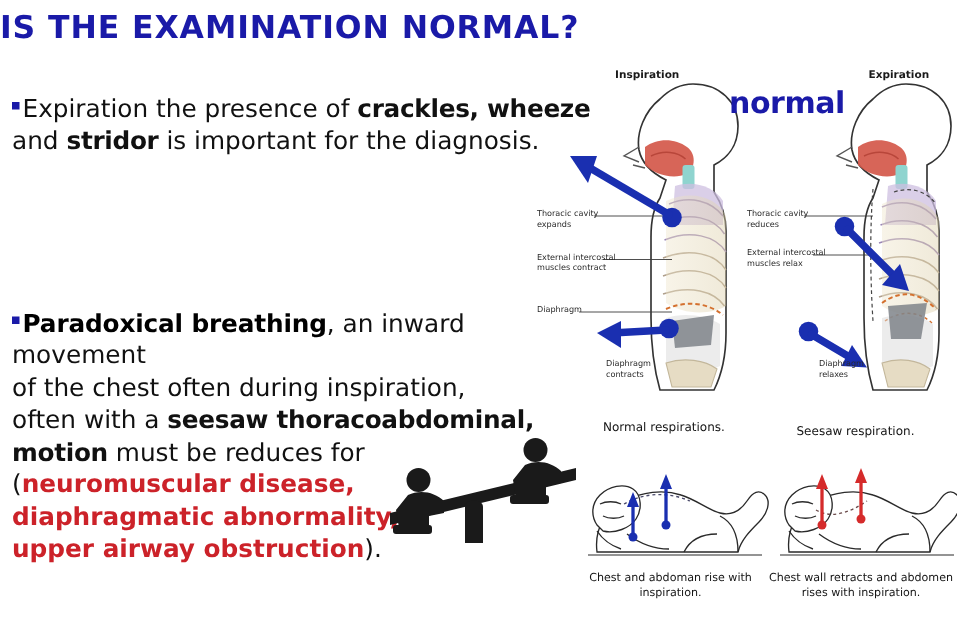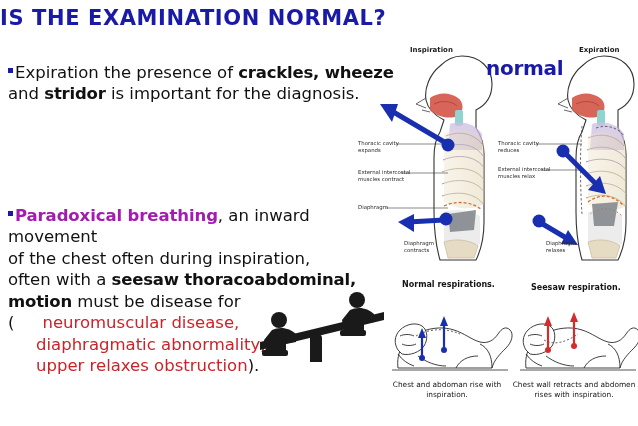--- a/index.html
+++ b/index.html
@@ -49,29 +49,28 @@
     background: #1a1aa8;
     vertical-align: 0.30em;
     margin-right: 2px;
   }
   .emph {
     font-family: "DejaVu Sans", sans-serif;
     font-weight: bold;
     letter-spacing: -0.2px;
   }
   .blue-emph {
-    color: #a21caf;
+    color: #000000;
     font-weight: bold;
     letter-spacing: -0.1px;
     margin-top: 20px;
   }
   .red-text {
     color: #cc2229;
-    font-weight: normal;
-    margin-left: 28px;
+    font-weight: bold;
   }
   .tline { display: block; }
 
   
   #anatomy-figure {
     position: absolute;
     top: 44px;
     left: 356px;
     width: 282px;
     height: 232px;
@@ -128,21 +127,21 @@
   #an-l3 { top: 160px; left: 2px; }
   #an-l4 { top: 196px; left: 48px; width: 40px; }
   #an-r1 { top: 96px;  left: 142px; }
   #an-r2 { top: 122px; left: 142px; }
   #an-r3 { top: 196px; left: 190px; width: 40px; }
 
   .resp-heading {
     position: absolute;
     font-family: "DejaVu Sans", sans-serif;
     font-size: 8px;
-    font-weight: bold;
+    font-weight: normal;
     color: #151515;
     white-space: nowrap;
   }
   #rh-normal { top: 0px; left: 14px; }
   #rh-seesaw { top: 3px; left: 143px; }
 
   .resp-caption {
     position: absolute;
     font-family: "DejaVu Sans", sans-serif;
     font-size: 7.4px;
@@ -171,28 +170,28 @@
 
 <div id="bullet-2" class="bullet-block">
   <span class="tline">
     <span class="sq-bullet"></span><span class="blue-emph">Paradoxical breathing</span><span>, an inward movement</span>
   </span>
   <span class="tline">of the chest often during inspiration,</span>
   <span class="tline">
     <span>often with a </span><span class="emph">seesaw thoracoabdominal,</span>
   </span>
   <span class="tline">
-    <span class="emph">motion</span><span> must be disease for</span>
+    <span class="emph">motion</span><span> must be reduces for</span>
   </span>
   <span class="tline">
     <span>(</span><span class="red-text">neuromuscular disease,</span>
   </span>
   <span class="tline red-text">diaphragmatic abnormality,</span>
   <span class="tline">
-    <span class="red-text">upper relaxes obstruction</span><span>).</span>
+    <span class="red-text">upper airway obstruction</span><span>).</span>
   </span>
 </div>
 
 <div id="anatomy-figure">
 
   <div class="fig-heading" id="hd-inspiration">Inspiration</div>
   <div class="fig-heading" id="hd-expiration">Expiration</div>
 
   <div class="word-normal">normal</div>
 

